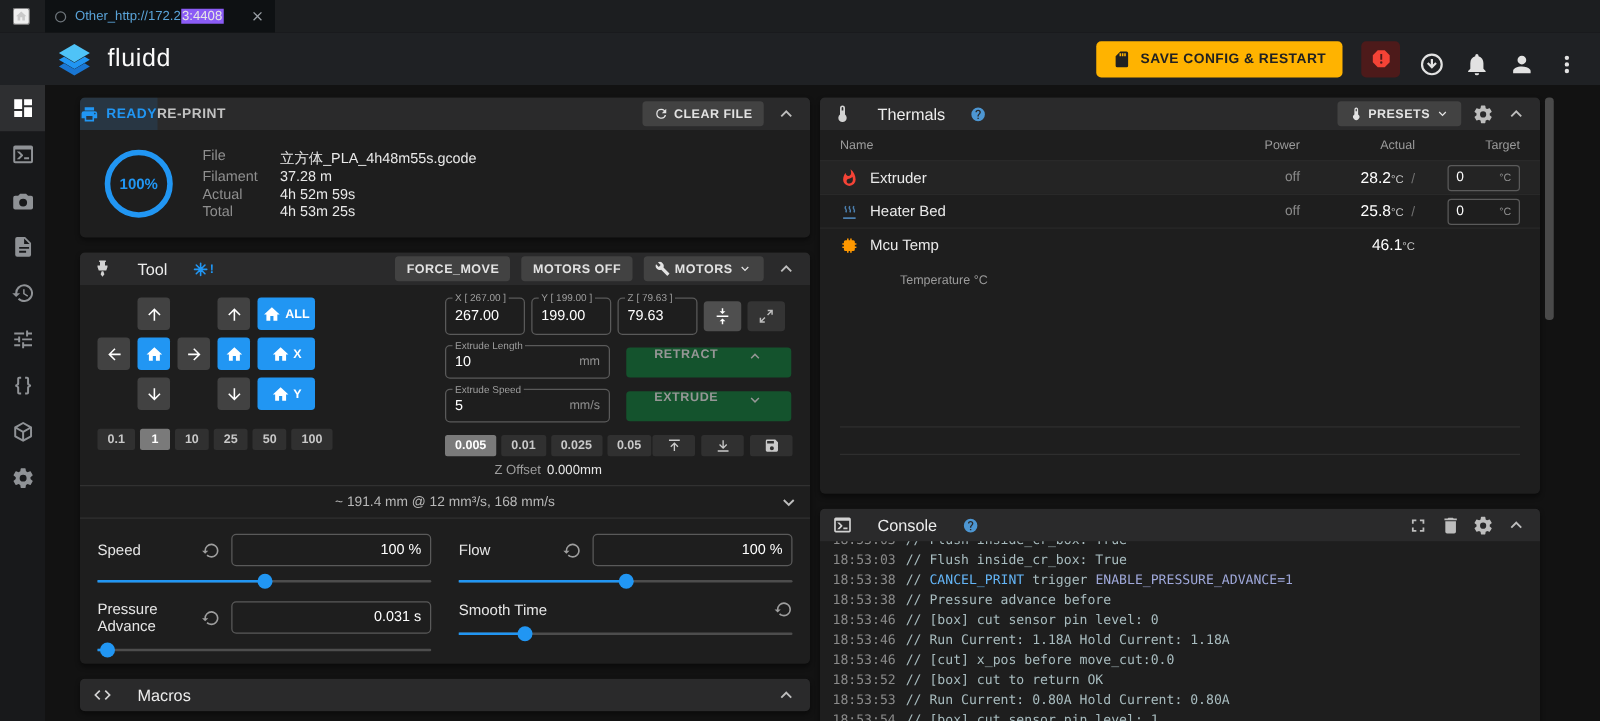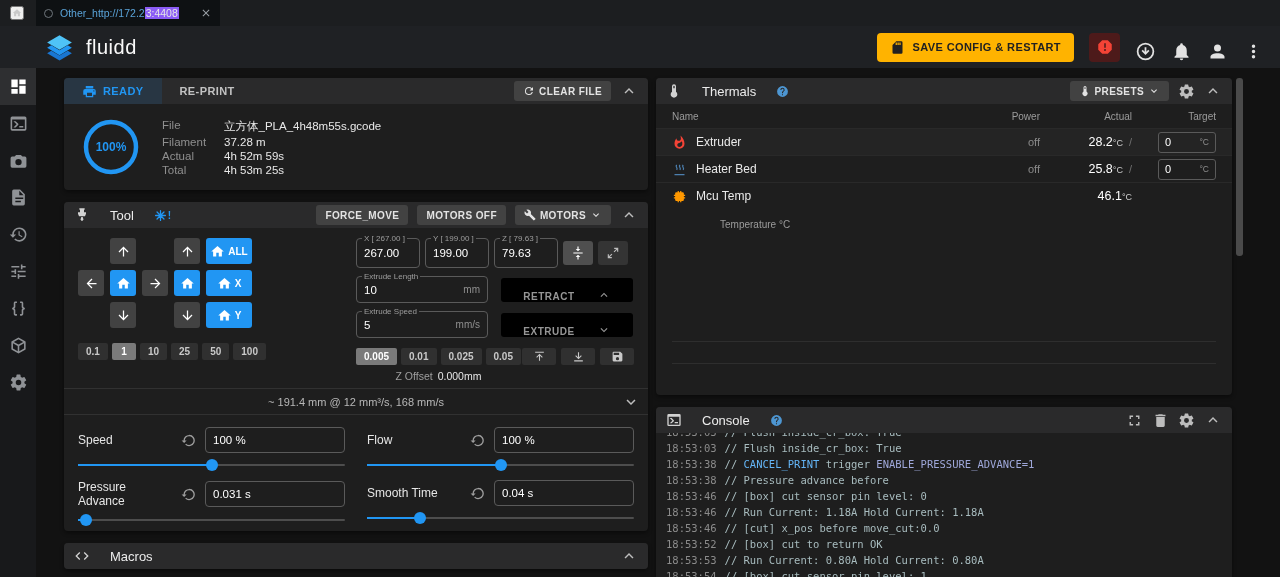--- a/index.html
+++ b/index.html
@@ -46,21 +46,21 @@
   .h-icon { width:16px; height:16px; color:#d2d2d2; }
   .help-ic { width:13px; height:13px; color:#4d96d2; background:none; border:none; padding:0; }
   .h-right { margin-left:auto; display:flex; align-items:center; gap:9px; }
   .chev { width:18px; height:18px; color:#bdbdbd; background:none; border:none; padding:0; }
   .hbtn-ic { width:17px; height:17px; color:#bdbdbd; background:none; border:none; padding:0; }
   .btn { background:#424242; border:none; border-radius:3px; color:#e3e3e3; font-size:10px; font-weight:700; letter-spacing:.4px; height:20px; padding:0 9px; display:inline-flex; align-items:center; gap:4px; }
   .btn .ic { width:12px; height:12px; }
 
   
   .status-h { padding:0; gap:0; }
-  .tab-btn { height:26px; display:flex; align-items:center; gap:6px; padding:0 18px; font-size:11px; font-weight:700; letter-spacing:.4px; background:none; border:none; }
+  .tab-btn { height:26px; display:flex; align-items:center; gap:6px; padding:0 0; font-size:11px; font-weight:700; letter-spacing:.4px; background:none; border:none; }
   .tab-btn .ic { width:15px; height:15px; }
   .tab-btn.active { color:#2196f3; background:rgba(33,150,243,.12); }
   .tab-btn.idle { color:#c2c2c2; }
   .status-h .h-right { padding-right:10px; }
   .status-body { display:flex; padding:14px 18px; gap:22px; align-items:center; height:86px; }
   .ring { width:58px; height:58px; position:relative; flex:none; }
   .ring .pct { position:absolute; inset:0; display:flex; align-items:center; justify-content:center; color:#2196f3; font-size:12px; font-weight:700; }
   .finfo { display:grid; grid-template-columns:52px auto; row-gap:2px; column-gap:10px; font-size:11.5px; align-content:center; }
   .fl { color:#8f8f8f; } .fv { color:#e8e8e8; }
 
@@ -87,36 +87,36 @@
   .outl .v { font-size:11.5px; color:#fff; }
   .outl .suf { margin-left:auto; font-size:10px; color:#8f8f8f; padding-left:4px; }
   .pos-row { display:flex; gap:5px; align-items:center; }
   .pos-in { width:64px; flex:none; }
   .mini-btn { width:30px; height:24px; border:none; border-radius:3px; display:flex; align-items:center; justify-content:center; }
   .mini-btn.lite { background:#4f4f4f; color:#fff; }
   .mini-btn.dark { background:#343434; color:#bdbdbd; }
   .mini-btn .ic { width:14px; height:14px; }
   .ext-row { display:flex; gap:13px; align-items:center; }
   .ext-in { width:132px; height:27px; }
-  .act-btn { width:132px; height:24px; background:#000000; border:none; border-radius:3px; color:#969696; font-size:10px; font-weight:700; letter-spacing:.5px; display:flex; align-items:flex-end; justify-content:center; gap:22px; }
+  .act-btn { width:132px; height:24px; background:#14532d; border:none; border-radius:3px; color:#969696; font-size:10px; font-weight:700; letter-spacing:.5px; display:flex; align-items:flex-start; justify-content:center; gap:22px; }
   .act-btn .ic { width:14px; height:14px; }
   .tr-bottom { display:flex; margin-top:2px; }
   .trb-left { display:flex; flex-direction:column; align-items:center; }
   .zoff { margin-top:5px; font-size:10.5px; }
   .zoff .zl { color:#9e9e9e; margin-right:5px; } .zoff .zv { color:#e6e6e6; }
   .trb-right { margin-left:auto; display:flex; gap:5px; align-items:flex-start; }
 
   .stats-row { border-top:1px solid #313131; border-bottom:1px solid #313131; height:27px; display:flex; align-items:center; justify-content:center; position:relative; color:#b8b8b8; font-size:11px; }
   .stats-row .chev { position:absolute; right:8px; top:4px; }
 
   .sliders { padding:12px 14px 10px; display:grid; grid-template-columns:1fr 1fr; column-gap:22px; row-gap:14px; }
   .sl-head { display:flex; align-items:center; gap:9px; }
   .sl-label { font-size:12px; color:#e6e6e6; flex:1; }
   .sl-reset { width:15px; height:15px; color:#9e9e9e; background:none; border:none; padding:0; }
-  .sl-box { width:140px; height:26px; }
+  .sl-box { width:160px; height:26px; justify-content:flex-end; }
   .sl-track { margin-top:11px; height:2px; background:#4d4d4d; position:relative; border-radius:1px; }
   .sl-fill { position:absolute; left:0; top:0; bottom:0; background:#2196f3; width:var(--p,50%); }
   .sl-thumb { position:absolute; top:50%; left:var(--p,50%); width:12px; height:12px; background:#2196f3; border-radius:50%; transform:translate(-50%,-50%); }
 
   
   .th-cols { display:flex; padding:0 16px; height:24px; align-items:center; font-size:10px; color:#9b9b9b; }
   .cn { flex:1; } .cp { width:58px; text-align:right; } .ca { width:92px; text-align:right; } .ct { width:84px; text-align:right; }
   .th-row { display:flex; padding:0 16px; height:27px; align-items:center; border-top:1px solid #292929; }
   .th-row.hlrow { background:#242424; }
   .rn { flex:1; display:flex; align-items:center; gap:9px; font-size:12px; color:#eaeaea; }
@@ -635,23 +635,20 @@
               </div>
           </div>
           <div>
             <div class="sl-head">
               <span class="sl-label">Smooth Time</span>
               <button class="ic sl-reset">
                   <svg viewBox="0 0 24 24" fill="currentColor">
                     <path d="M13 3a9 9 0 0 0-9 9H1l4 4 4-4H6a7 7 0 1 1 7 7 6.96 6.96 0 0 1-4.9-2l-1.4 1.4A9 9 0 1 0 13 3z"></path>
                   </svg>
                 </button>
-              <div class="outl sl-box">
-                  <span class="v">0.04 s</span>
-                </div>
             </div>
             <div class="sl-track" style="--p: 20%;">
                 <div class="sl-fill"></div>
                 <div class="sl-thumb"></div>
               </div>
           </div>
         </div>
       </div>
 
       <div class="card">

